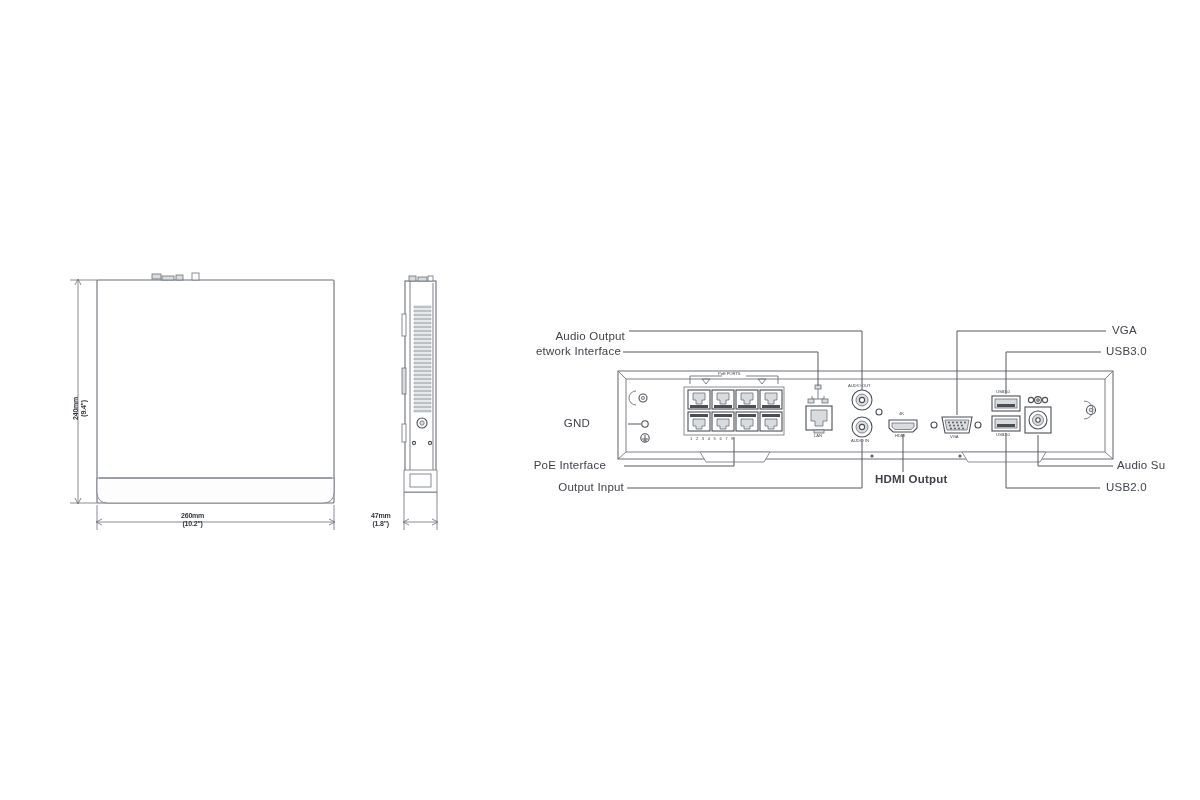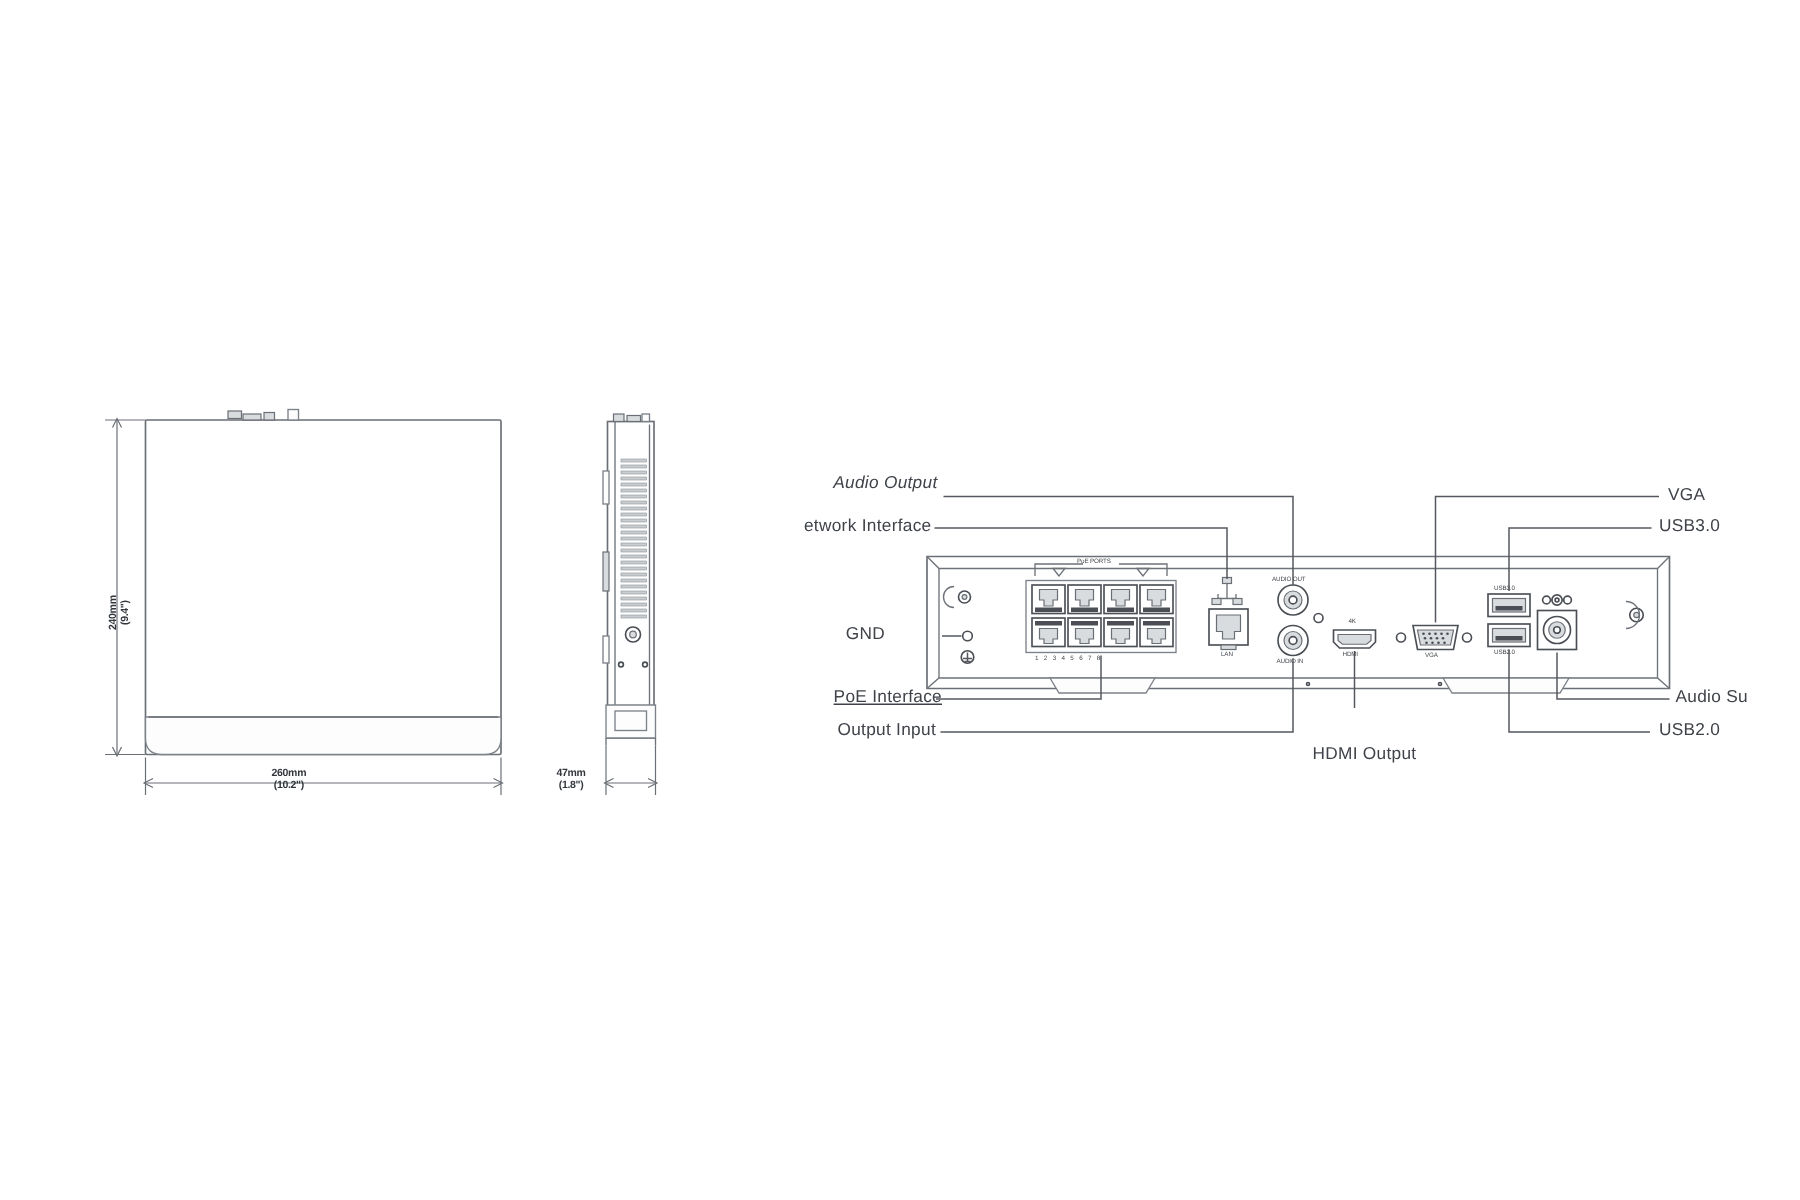--- a/index.html
+++ b/index.html
@@ -273,26 +273,26 @@
   <div class="micro" style="left:690px;top:436px;letter-spacing:1.2px;">1  2  3  4  5  6  7  8</div>
   <div class="micro" style="left:814px;top:433px;">LAN</div>
   <div class="micro" style="left:848px;top:383px;">AUDIO OUT</div>
   <div class="micro" style="left:851px;top:438px;">AUDIO IN</div>
   <div class="micro" style="left:899px;top:411px;">4K</div>
   <div class="micro" style="left:895px;top:433px;">HDMI</div>
   <div class="micro" style="left:950px;top:434px;">VGA</div>
   <div class="micro" style="left:996px;top:389px;">USB3.0</div>
   <div class="micro" style="left:996px;top:432px;">USB2.0</div>
 
-  <div class="lbl r" style="left:553px;top:316px;width:72px;font-style:italic;">Audio Output</div>
+  <div class="lbl r" style="left:553px;top:330px;width:72px;">Audio Output</div>
   <div class="lbl r" style="left:529px;top:345px;width:92px;">etwork Interface</div>
   <div class="lbl r" style="left:544px;top:417px;width:46px;">GND</div>
-  <div class="lbl r" style="left:554px;top:459px;width:74px;text-decoration:underline;">PoE Interface</div>
+  <div class="lbl r" style="left:532px;top:459px;width:74px;">PoE Interface</div>
   <div class="lbl r" style="left:558px;top:481px;width:66px;">Output Input</div>
 
-  <div class="lbl" style="left:875px;top:497px;">HDMI Output</div>
+  <div class="lbl" style="left:875px;top:473px;font-weight:bold;">HDMI Output</div>
 
   <div class="lbl" style="left:1112px;top:324px;">VGA</div>
   <div class="lbl" style="left:1106px;top:345px;">USB3.0</div>
   <div class="lbl" style="left:1117px;top:459px;">Audio Su</div>
   <div class="lbl" style="left:1106px;top:481px;">USB2.0</div>
 
 </div>
 
 </body></html>

